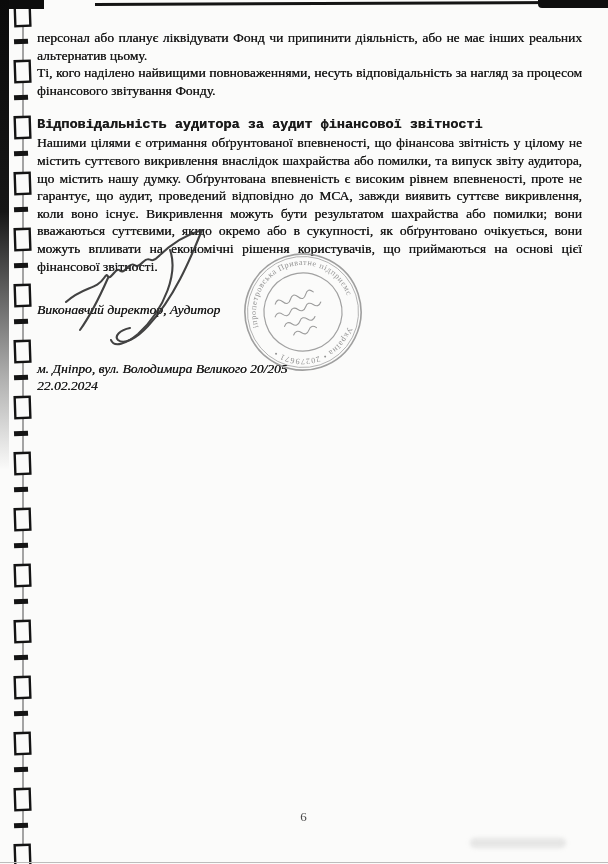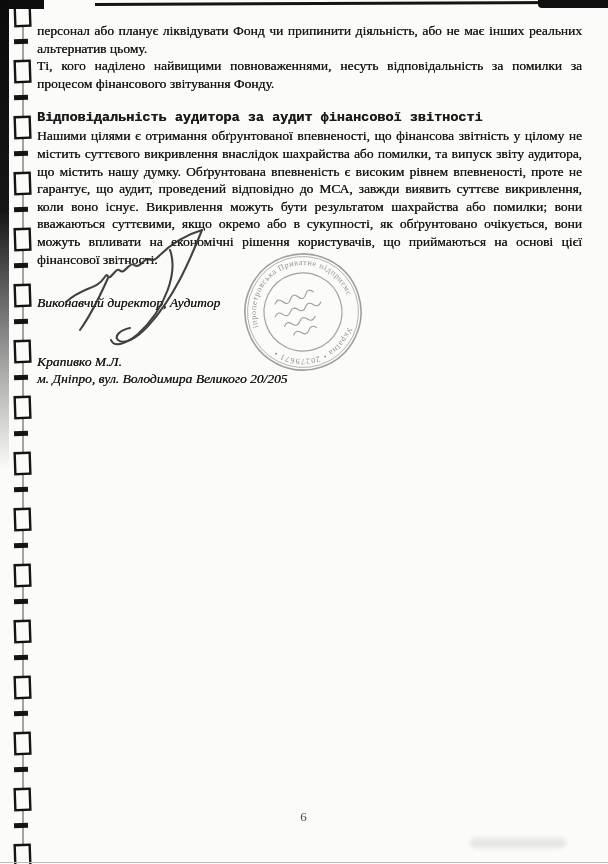--- a/index.html
+++ b/index.html
@@ -20,21 +20,21 @@
   .edge-left{position:absolute;top:0;left:0;width:9px;height:470px;
     background:linear-gradient(to bottom,#0b0b0b 0%,#161616 45%,rgba(30,30,30,.35) 80%,rgba(30,30,30,0) 100%);}
   .edge-bottom{position:absolute;bottom:1px;left:0;right:0;height:1.5px;background:#bdbdbc;}
   .smudge{position:absolute;right:42px;bottom:16px;width:96px;height:10px;
     background:rgba(175,175,175,.28);filter:blur(2px);border-radius:5px;}
 
   
   .binding{position:absolute;top:2px;left:12px;width:28px;height:862px;}
 
   
-  .content{position:absolute;left:37px;top:22px;width:545px;}
+  .content{position:absolute;left:37px;top:29px;width:545px;}
   .content p{margin:0;font-size:13.5px;line-height:17.6px;text-align:justify;
     text-shadow:0.25px 0 0 currentColor;}
   .gap-sm{height:17px;}
   h3.heading{margin:0;font-size:13.5px;line-height:18px;font-weight:bold;
     text-shadow:0.3px 0 0 currentColor;font-family:Liberation Mono, monospace;}
   .italic{font-style:italic;text-align:left !important;}
   .sig-title{margin-top:26px !important;}
   .sig-block{margin-top:42px;}
   .sig-block p{text-align:left;line-height:16.8px;font-style:italic;}
 
@@ -62,28 +62,28 @@
 
   <div class="corner-tl"></div>
   <div class="edge-top"></div>
   <div class="corner-tr"></div>
   <div class="edge-left"></div>
   <div class="edge-bottom"></div>
   <div class="smudge"></div>
 
   <div class="content">
     <p>персонал або планує ліквідувати Фонд чи припинити діяльність, або не має інших реальних альтернатив цьому.</p>
-    <p>Ті, кого наділено найвищими повноваженнями, несуть відповідальність за помилки за процесом фінансового звітування Фонду.</p>
+    <p>Ті, кого наділено найвищими повноваженнями, несуть відповідальність за нагляд за процесом фінансового звітування Фонду.</p>
     <div class="gap-sm"></div>
     <h3 class="heading">Відповідальність аудитора за аудит фінансової звітності</h3>
     <p>Нашими цілями є отримання обґрунтованої впевненості, що фінансова звітність у цілому не містить суттєвого викривлення внаслідок шахрайства або помилки, та випуск звіту аудитора, що містить нашу думку. Обґрунтована впевненість є високим рівнем впевненості, проте не гарантує, що аудит, проведений відповідно до МСА, завжди виявить суттєве викривлення, коли воно існує. Викривлення можуть бути результатом шахрайства або помилки; вони вважаються суттєвими, якщо окремо або в сукупності, як обґрунтовано очікується, вони можуть впливати на економічні рішення користувачів, що приймаються на основі цієї фінансової звітності.</p>
     <p class="italic sig-title">Виконавчий директор, Аудитор</p>
     <div class="sig-block">
-      <p>Крапивко М.Л.</p>
       <p>м. Дніпро, вул. Володимира Великого 20/205</p>
+      <p>22.02.2024</p>
     </div>
   </div>
 
   <svg class="signature" width="210" height="135" viewBox="0 0 210 135" xmlns="http://www.w3.org/2000/svg">
     <g fill="none" stroke="#333333" stroke-width="2.1" stroke-linecap="round" opacity="0.92">
       <path d="M16,84 C34,68 46,72 54,60 C60,51 55,66 64,55 C72,46 68,60 78,49 C86,41 83,54 93,44 C101,36 99,48 109,38 C119,28 132,18 152,12"></path>
       <path d="M152,12 C140,42 124,80 98,108 C86,121 74,127 68,122 C64,118 70,112 80,110"></path>
       <path d="M120,32 C128,54 116,90 88,116 C76,126 64,130 61,122"></path>
       <path d="M58,60 C50,78 40,98 30,112"></path>
     </g>

